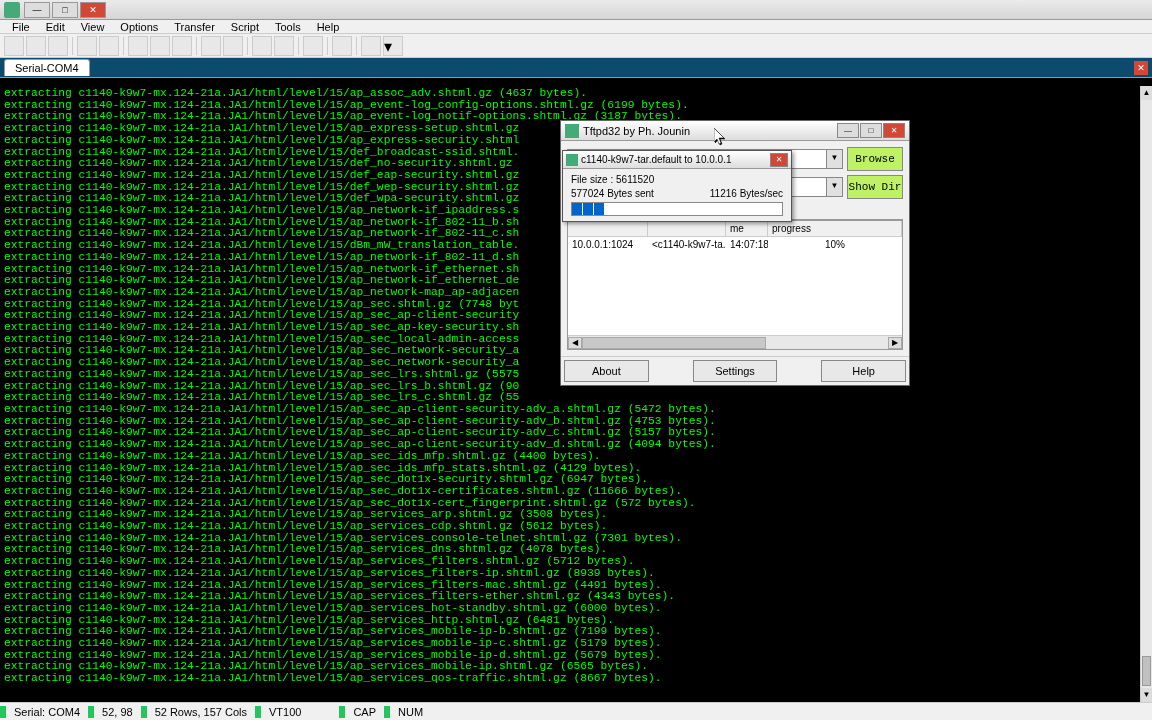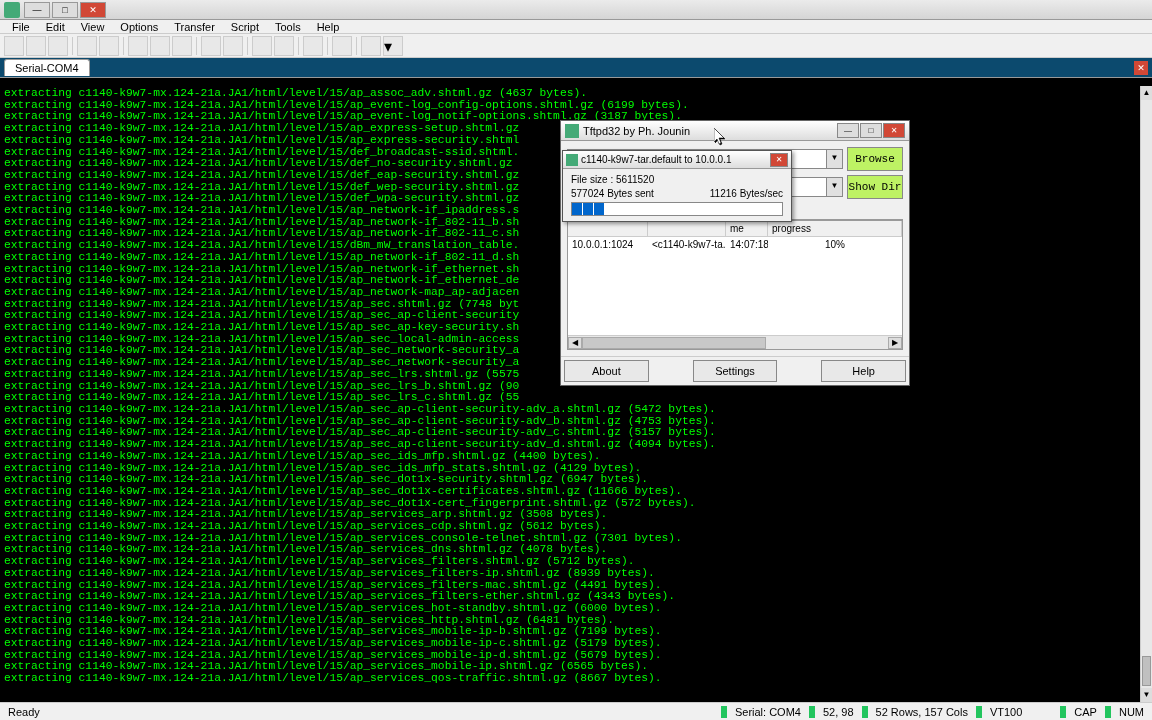--- a/index.html
+++ b/index.html
@@ -190,21 +190,20 @@
 extracting c1140-k9w7-mx.124-21a.JA1/html/level/15/ap_services_mobile-ip.shtml.gz (6565 bytes).
 extracting c1140-k9w7-mx.124-21a.JA1/html/level/15/ap_services_qos-traffic.shtml.gz (8667 bytes).</div>
 
   <div class="vscroll">
     <div class="arrow up">▲</div>
     <div class="thumb"></div>
     <div class="arrow down">▼</div>
   </div>
 
   <div class="statusbar">
-    <div class="status-left">Ready</div>
     <div class="status-cell">Serial: COM4</div>
     <div class="status-cell">52,  98</div>
     <div class="status-cell">52 Rows, 157 Cols</div>
     <div class="status-cell">VT100</div>
     <div class="status-cell" style="width:30px"></div>
     <div class="status-cell">CAP</div>
     <div class="status-cell">NUM</div>
   </div>
 </div>
 

